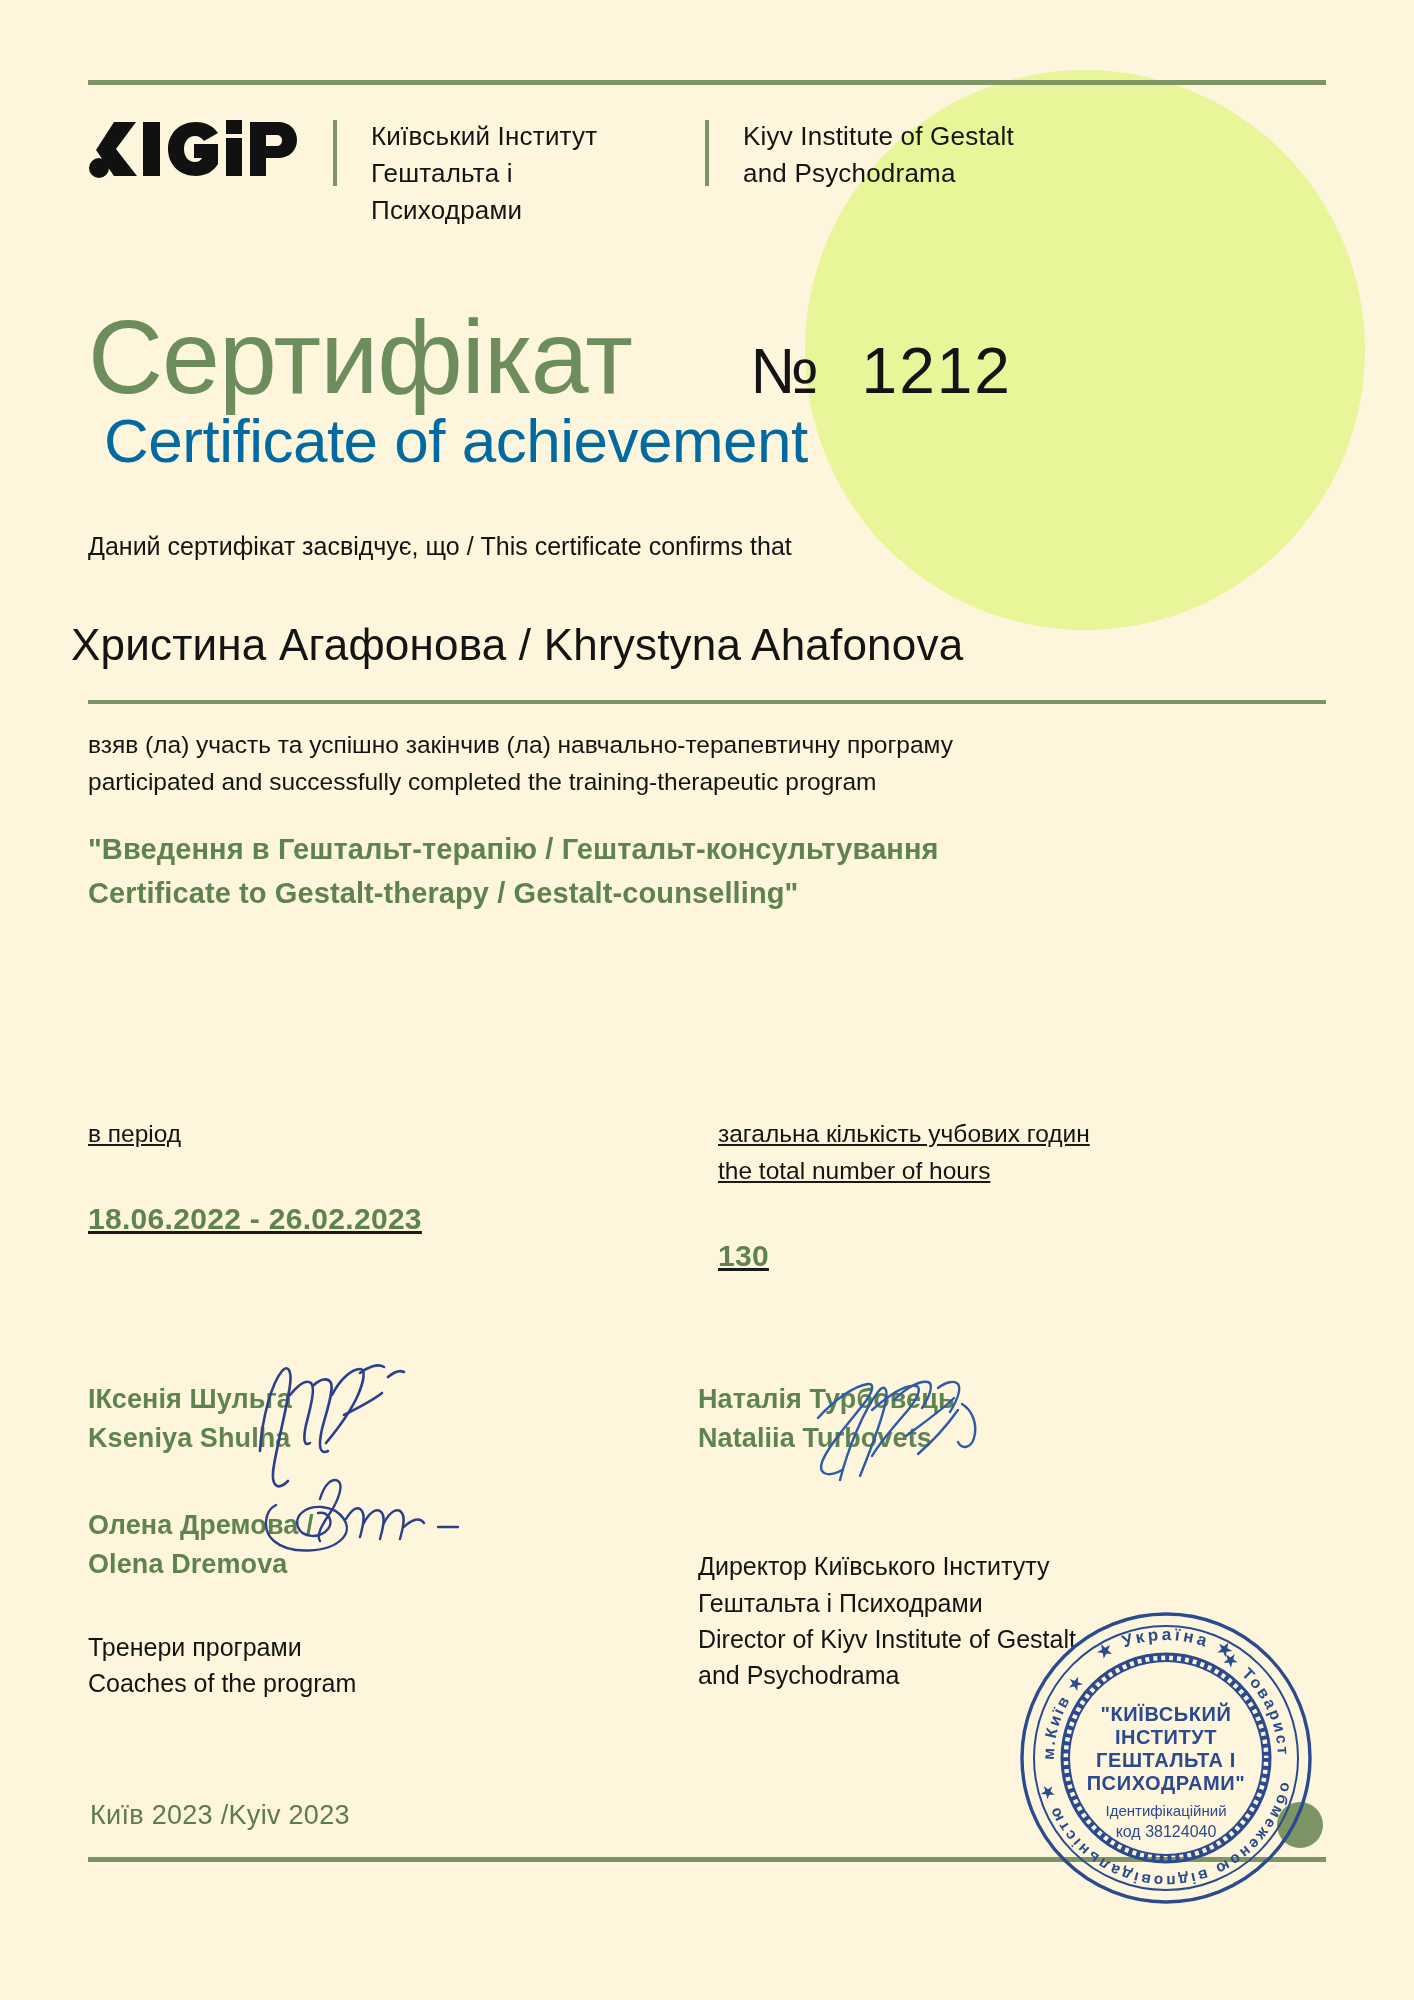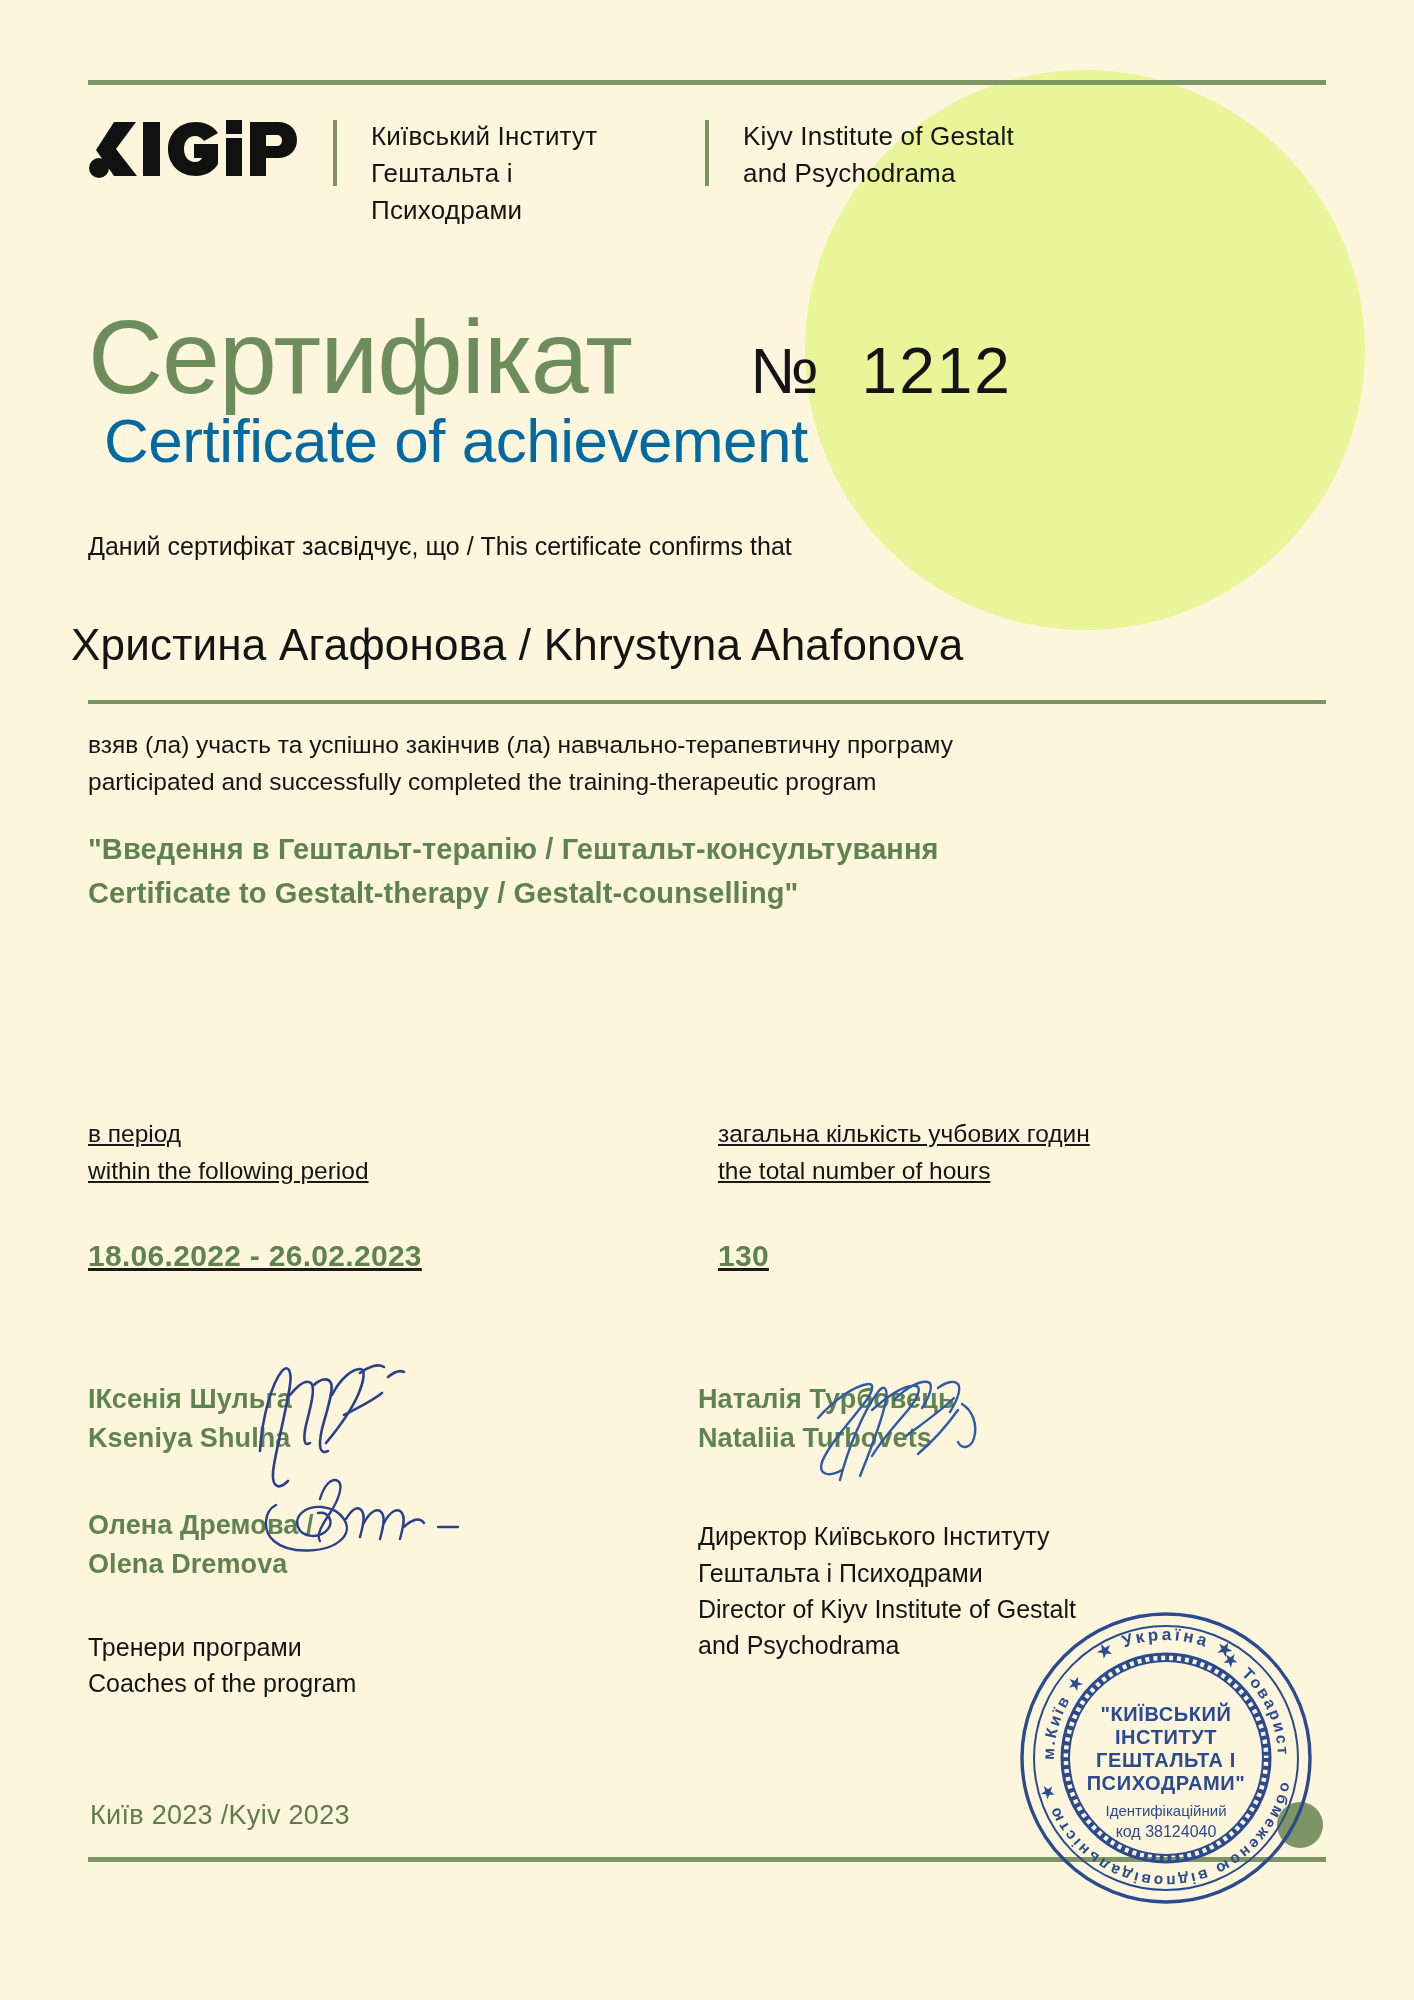--- a/index.html
+++ b/index.html
@@ -208,21 +208,21 @@
     letter-spacing: .1px;
   }
   .sig-names.second { margin-top: 48px; }
 
   .sig-role {
     margin-top: 44px;
     font-size: 25px;
     line-height: 1.45;
     color: #141414;
   }
-  .sig-role.dir { margin-top: 60px; }
+  .sig-role.dir { margin-top: 90px; }
 
   .ink { position: absolute; pointer-events: none; z-index: 7; }
   .ink-1 { left: 248px; top: 1355px; }
   .ink-2 { left: 258px; top: 1465px; }
   .ink-3 { left: 810px; top: 1370px; }
 
   
   .stamp {
     position: absolute;
     left: 1016px; top: 1608px;
@@ -307,21 +307,20 @@
 
   <div class="program">
     <div>"Введення в Гештальт-терапію / Гештальт-консультування</div>
     <div>Certificate to Gestalt-therapy / Gestalt-counselling"</div>
   </div>
 
   <div class="meta-row">
     <div class="meta-col-a">
       <div class="meta-label">
         <div>в період</div>
-        <div>within the following period</div>
       </div>
       <div class="meta-value">18.06.2022 - 26.02.2023</div>
     </div>
     <div class="meta-col-b">
       <div class="meta-label">
         <div>загальна кількість учбових годин</div>
         <div>the total number of hours</div>
       </div>
       <div class="meta-value">130</div>
     </div>

